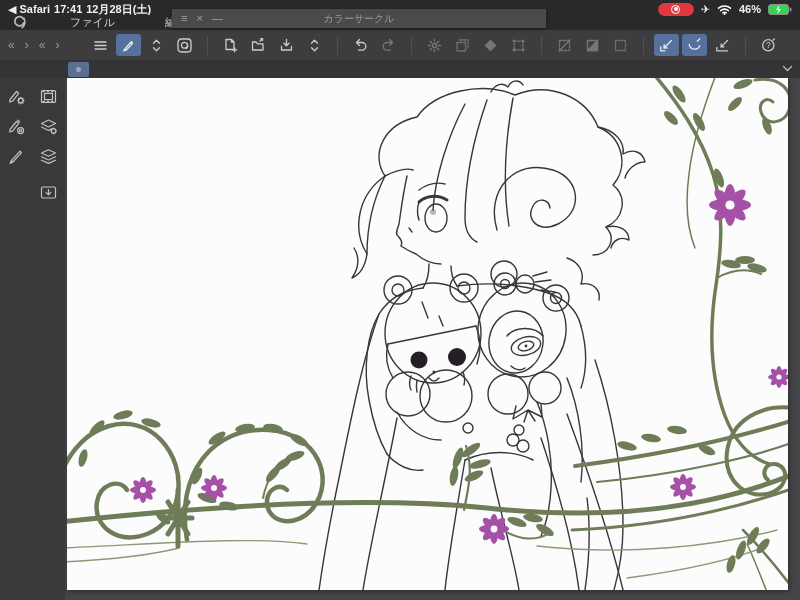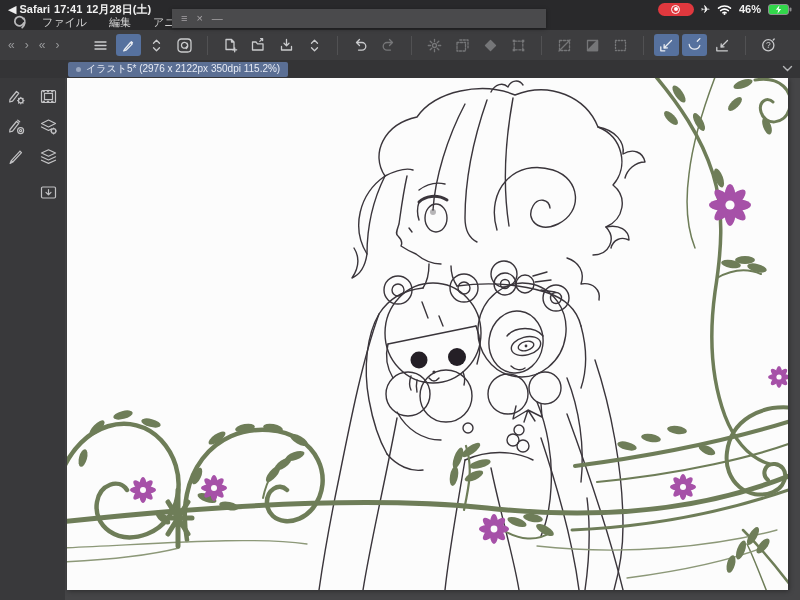--- a/index.html
+++ b/index.html
@@ -13,21 +13,21 @@
     font-size:11px;font-weight:bold;}
   .sb-left{display:flex;gap:4px;align-items:center;}
   .sb-right{display:flex;gap:7px;align-items:center;}
   .rec-pill{width:36px;height:13px;background:#e0383e;border-radius:7px;display:flex;
     align-items:center;justify-content:center;}
   .rec-dot{width:7px;height:7px;border:1.3px solid #fff;border-radius:50%;position:relative;}
   .rec-dot::after{content:"";position:absolute;inset:1.3px;background:#fff;border-radius:50%;}
 
   .menu-row{position:absolute;top:15px;left:0;right:0;height:15px;display:flex;
     align-items:center;gap:22px;padding-left:42px;color:#d3d3d3;font-size:11px;}
-  .menu-item{cursor:default;}
+  .menu-item{cursor:default;margin-left:28px;}
   .app-logo{position:absolute;left:11px;top:14px;}
 
   
   .palette-bar{position:absolute;left:172px;top:9px;width:374px;height:19px;background:#4a4a4c;
     z-index:6;display:flex;align-items:center;color:#a6a3a6;font-size:11px;
     box-shadow:0 1px 4px rgba(0,0,0,.35);}
   .palette-bar .pbtn{margin-left:9px;line-height:19px;}
   .palette-title{position:absolute;left:0;right:0;text-align:center;font-size:10px;color:#9f9ca0;}
 
   
@@ -102,20 +102,21 @@
       <span class="menu-item">ファイル</span>
       <span class="menu-item">編集</span>
       <span class="menu-item">アニメーシ</span>
     </div>
   </div>
 
   <div class="palette-bar">
     <span class="pbtn">≡</span>
     <span class="pbtn">×</span>
     <span class="pbtn">—</span>
+    <span class="palette-title">カラーサークル</span>
   </div>
 
   <div class="toolbar">
     <div class="nav-arrows">
       <span>«</span>
       <span>›</span>
       <span>«</span>
       <span>›</span>
     </div>
     <div class="tb-groups">
@@ -245,21 +246,20 @@
           <text x="8.3" y="11.2" font-size="8.5" text-anchor="middle" fill="#cacbcd" stroke="none">?</text>
           <path d="M13.2 3l1-1"></path>
           </svg>
         </span>
     </div>
   </div>
 
   <div class="tabbar">
     <div class="doc-tab">
       <span class="tab-dot"></span>
-      <span>イラスト5* (2976 x 2122px 350dpi 115.2%)</span>
     </div>
     <svg class="tab-chevron" width="11" height="7" viewBox="0 0 11 7">
       <path d="M1.5 1.5 5.5 5.5 9.5 1.5" stroke="#b4b5b7" stroke-width="1.4" fill="none" stroke-linecap="round"></path>
     </svg>
   </div>
 
   <div class="sidebar">
     <div class="side-col">
       <span class="side-btn">
         <svg width="19" height="19" viewBox="0 0 19 19">

